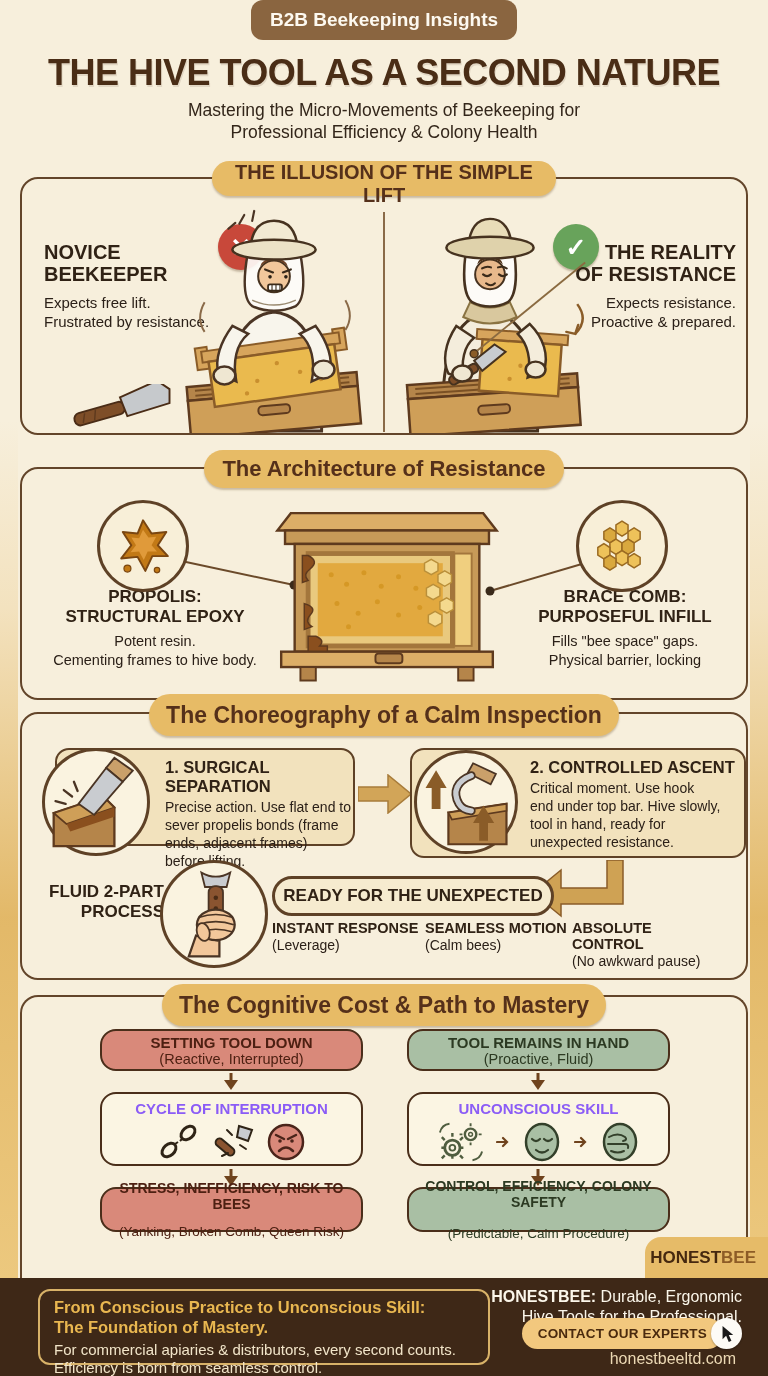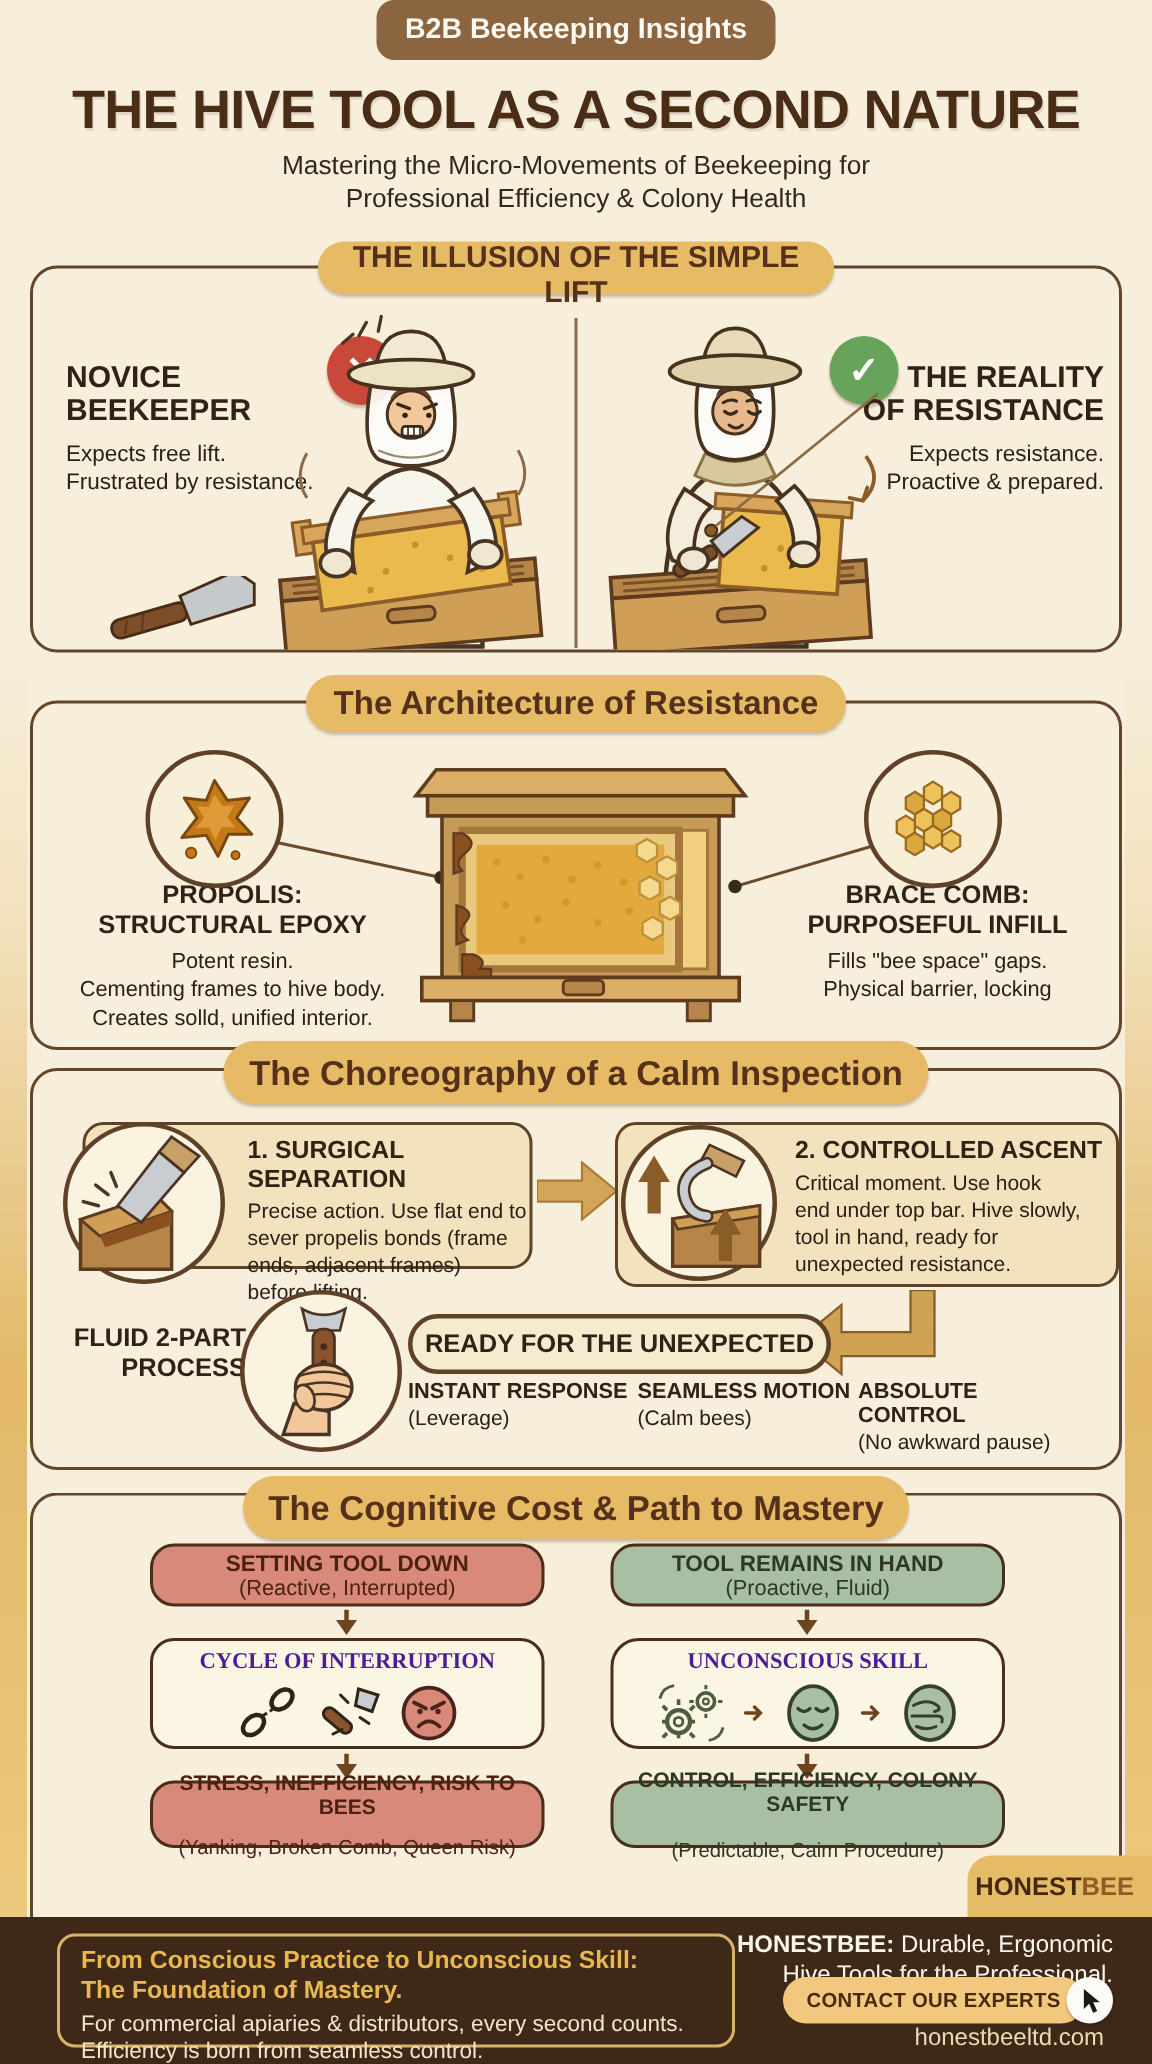--- a/index.html
+++ b/index.html
@@ -62,21 +62,21 @@
   .ritem .tt{font-size:14.5px;}
   .ritem .sm{font-size:14px;}
 
   
   .flowbox{position:absolute;border:2px solid #4a2e1a;border-radius:16px;box-sizing:border-box;text-align:center;
            display:flex;flex-direction:column;justify-content:center;}
   .flowbox .l1{font-weight:bold;font-size:15px;}
   .flowbox .l2{font-size:14.5px;}
   .neg{background:#d9897a;color:#4d2012;}
   .pos{background:#a9bfa4;color:#2c3a22;}
-  .mid{background:#fbf5e3;color:#4c1d95;font-family:Liberation Serif, serif;}
+  .mid{background:#fbf5e3;color:#8b5cf6;}
   .iconrow{display:flex;align-items:center;justify-content:center;gap:12px;margin-top:5px;}
 
   .brandtab{position:absolute;left:645px;top:1237px;width:123px;height:41px;background:#e6bb68;border-radius:16px 0 0 0;
             display:flex;align-items:center;justify-content:flex-end;padding-right:12px;box-sizing:border-box;z-index:5;
             font-size:17px;font-weight:bold;}
   .brandtab .p1{color:#45280f}.brandtab .p2{color:#8d5c26}
 
   
   .footer{position:absolute;left:0;top:1278px;width:768px;height:98px;background:#3e2817;z-index:6;}
   .fbox{position:absolute;left:38px;top:11px;width:452px;height:76px;border:2px solid #d8b268;border-radius:12px;
@@ -305,21 +305,20 @@
     </svg>
 
     <div class="s2block" style="left:8px;">
       <div class="tt">
         <div>PROPOLIS:</div>
         <div>STRUCTURAL EPOXY</div>
       </div>
       <div class="sm">
         <div>Potent resin.</div>
         <div>Cementing frames to hive body.</div>
-        <div>Creates solld, unified interior.</div>
       </div>
     </div>
 
     <div class="s2block" style="left:478px;">
       <div class="tt">
         <div>BRACE COMB:</div>
         <div>PURPOSEFUL INFILL</div>
       </div>
       <div class="sm">
         <div>Fills "bee space" gaps.</div>
@@ -454,21 +453,21 @@
     </div>
 
     <div class="flowbox pos" style="left:385px;top:32px;width:263px;height:42px;">
       <div class="l1">TOOL REMAINS IN HAND</div>
       <div class="l2">(Proactive, Fluid)</div>
     </div>
     <svg class="abs" style="left:507px;top:76px;" width="18" height="17" viewBox="0 0 18 17">
       <path d="M9,0 v8" stroke="#6f431d" stroke-width="3"></path>
         <polygon points="2,7 16,7 9,17" fill="#6f431d"></polygon>
     </svg>
-    <div class="flowbox mid" style="left:385px;top:95px;width:263px;height:74px;justify-content:flex-start;padding-top:6px;border-radius:19px;">
+    <div class="flowbox mid" style="left:385px;top:95px;width:263px;height:74px;justify-content:flex-start;padding-top:6px;">
       <div class="l1">UNCONSCIOUS SKILL</div>
       <div class="iconrow">
         <svg width="46" height="40" viewBox="0 0 48 40">
           <circle cx="15" cy="26" r="8" fill="none" stroke="#4f5d3f" stroke-width="3"></circle>
           <circle cx="15" cy="26" r="3" fill="none" stroke="#4f5d3f" stroke-width="2"></circle>
           <path d="M15,14.5 v-4 M15,37.5 v-4 M3.5,26 h4 M26.5,26 h-4 M7,18 l-3,-3 M23,34 l3,3 M23,18 l3,-3 M7,34 l-3,3" stroke="#4f5d3f" stroke-width="2.5"></path>
           <circle cx="34" cy="12" r="6" fill="none" stroke="#4f5d3f" stroke-width="2.5"></circle>
           <circle cx="34" cy="12" r="2" fill="none" stroke="#4f5d3f" stroke-width="1.5"></circle>
           <path d="M34,3.5 v-3 M34,20.5 v3 M25.5,12 h-3 M42.5,12 h3" stroke="#4f5d3f" stroke-width="2"></path>
           <path d="M2,10 q2,-8 10,-9" fill="none" stroke="#4f5d3f" stroke-width="2"></path>

